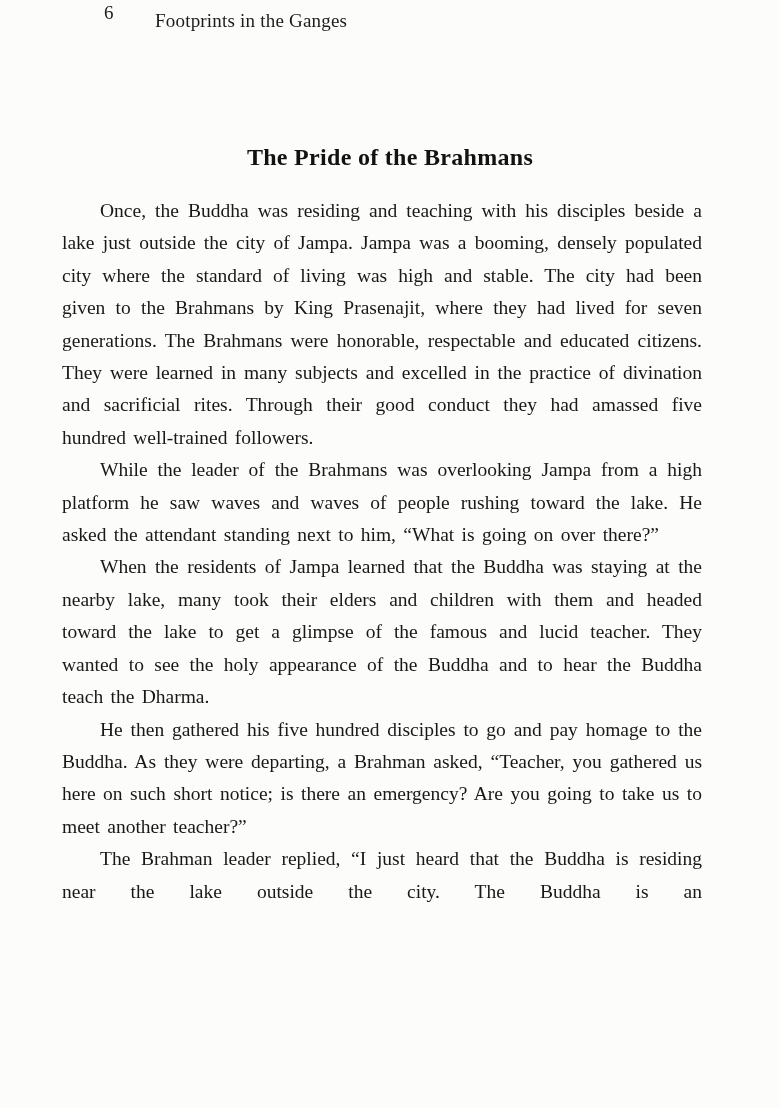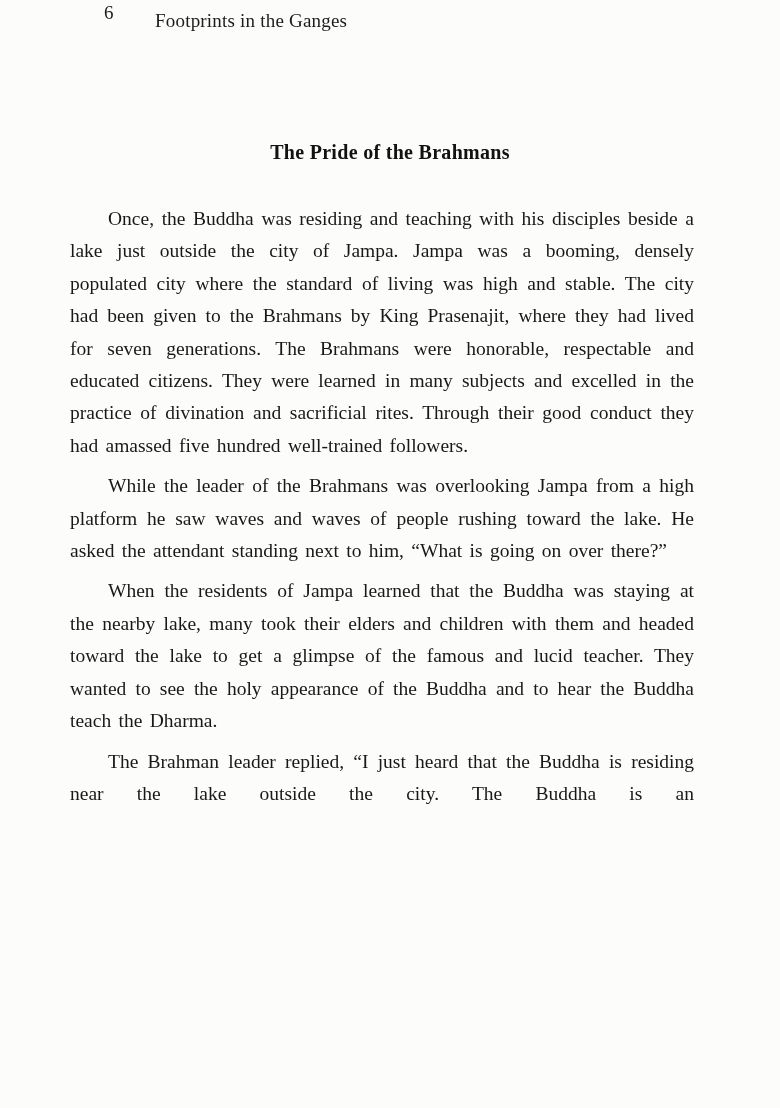--- a/index.html
+++ b/index.html
@@ -36,33 +36,33 @@
     left: 155px;
     top: 8px;
     letter-spacing: 0.2px;
   }
   .chapter-title {
     position: absolute;
     top: 128px;
     left: 0;
     width: 100%;
     text-align: center;
-    font-size: 20px;
+    font-size: 24px;
     font-weight: bold;
     letter-spacing: 0.3px;
     color: #121212;
   }
   .body-text {
     position: absolute;
     top: 195px;
     left: 62px;
     width: 640px;
   }
   .body-text p {
-    margin: 8px;
+    margin: 0;
     font-size: 19.5px;
     line-height: 32.4px;
     text-align: justify;
     text-indent: 38px;
     word-spacing: 2.5px;
     color: #181818;
   }
   .body-text p.continues {
     text-align-last: justify;
   }
@@ -76,16 +76,17 @@
     <span class="page-number">6</span>
     <span class="book-title">Footprints in the Ganges</span>
   </div>
 
   <h1 class="chapter-title">The Pride of the Brahmans</h1>
 
   <div class="body-text">
     <p>Once, the Buddha was residing and teaching with his disciples beside a lake just outside the city of Jampa. Jampa was a booming, densely populated city where the standard of living was high and stable. The city had been given to the Brahmans by King Prasenajit, where they had lived for seven generations. The Brahmans were honorable, respectable and educated citizens. They were learned in many subjects and excelled in the practice of divination and sacrificial rites. Through their good conduct they had amassed five hundred well-trained followers.</p>
     <p>While the leader of the Brahmans was overlooking Jampa from a high platform he saw waves and waves of people rushing toward the lake. He asked the attendant standing next to him, “What is going on over there?”</p>
     <p>When the residents of Jampa learned that the Buddha was staying at the nearby lake, many took their elders and children with them and headed toward the lake to get a glimpse of the famous and lucid teacher. They wanted to see the holy appearance of the Buddha and to hear the Buddha teach the Dharma.</p>
+    <p>He then gathered his five hundred disciples to go and pay homage to the Buddha. As they were departing, a Brahman asked, “Teacher, you gathered us here on such short notice; is there an emergency? Are you going to take us to meet another teacher?”</p>
     <p class="continues">The Brahman leader replied, “I just heard that the Buddha is residing near the lake outside the city. The Buddha is an</p>
   </div>
 
 </div>
 
 </body></html>

